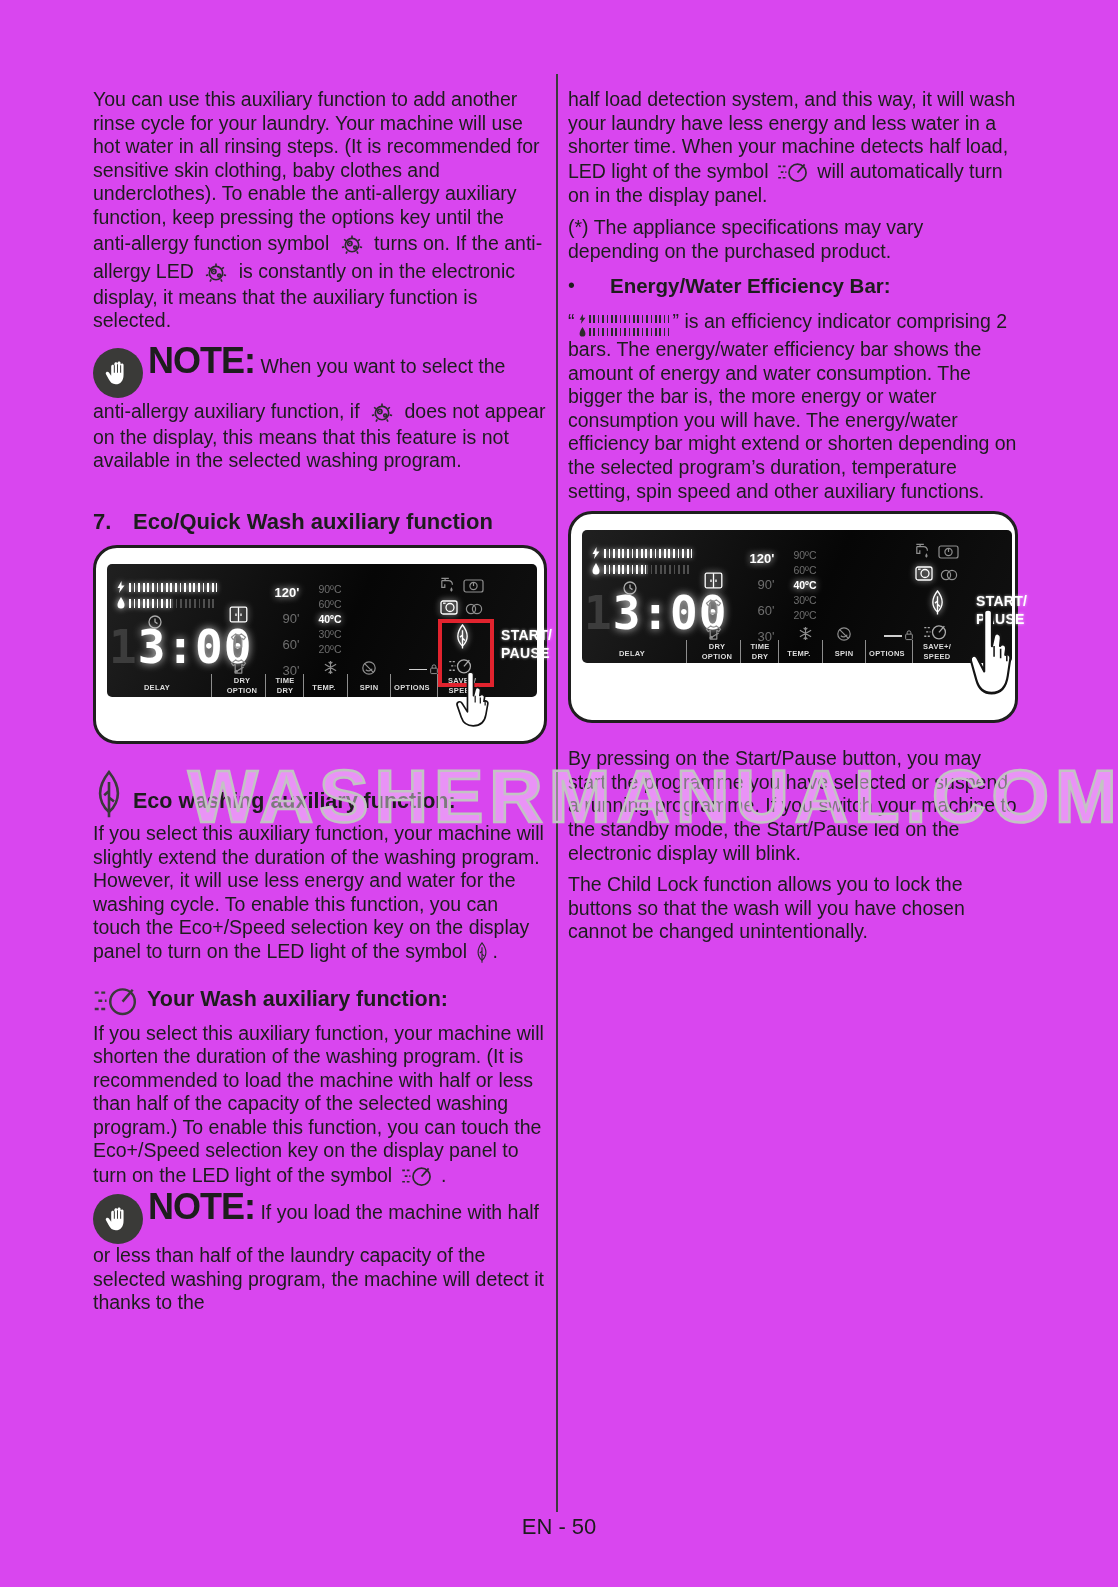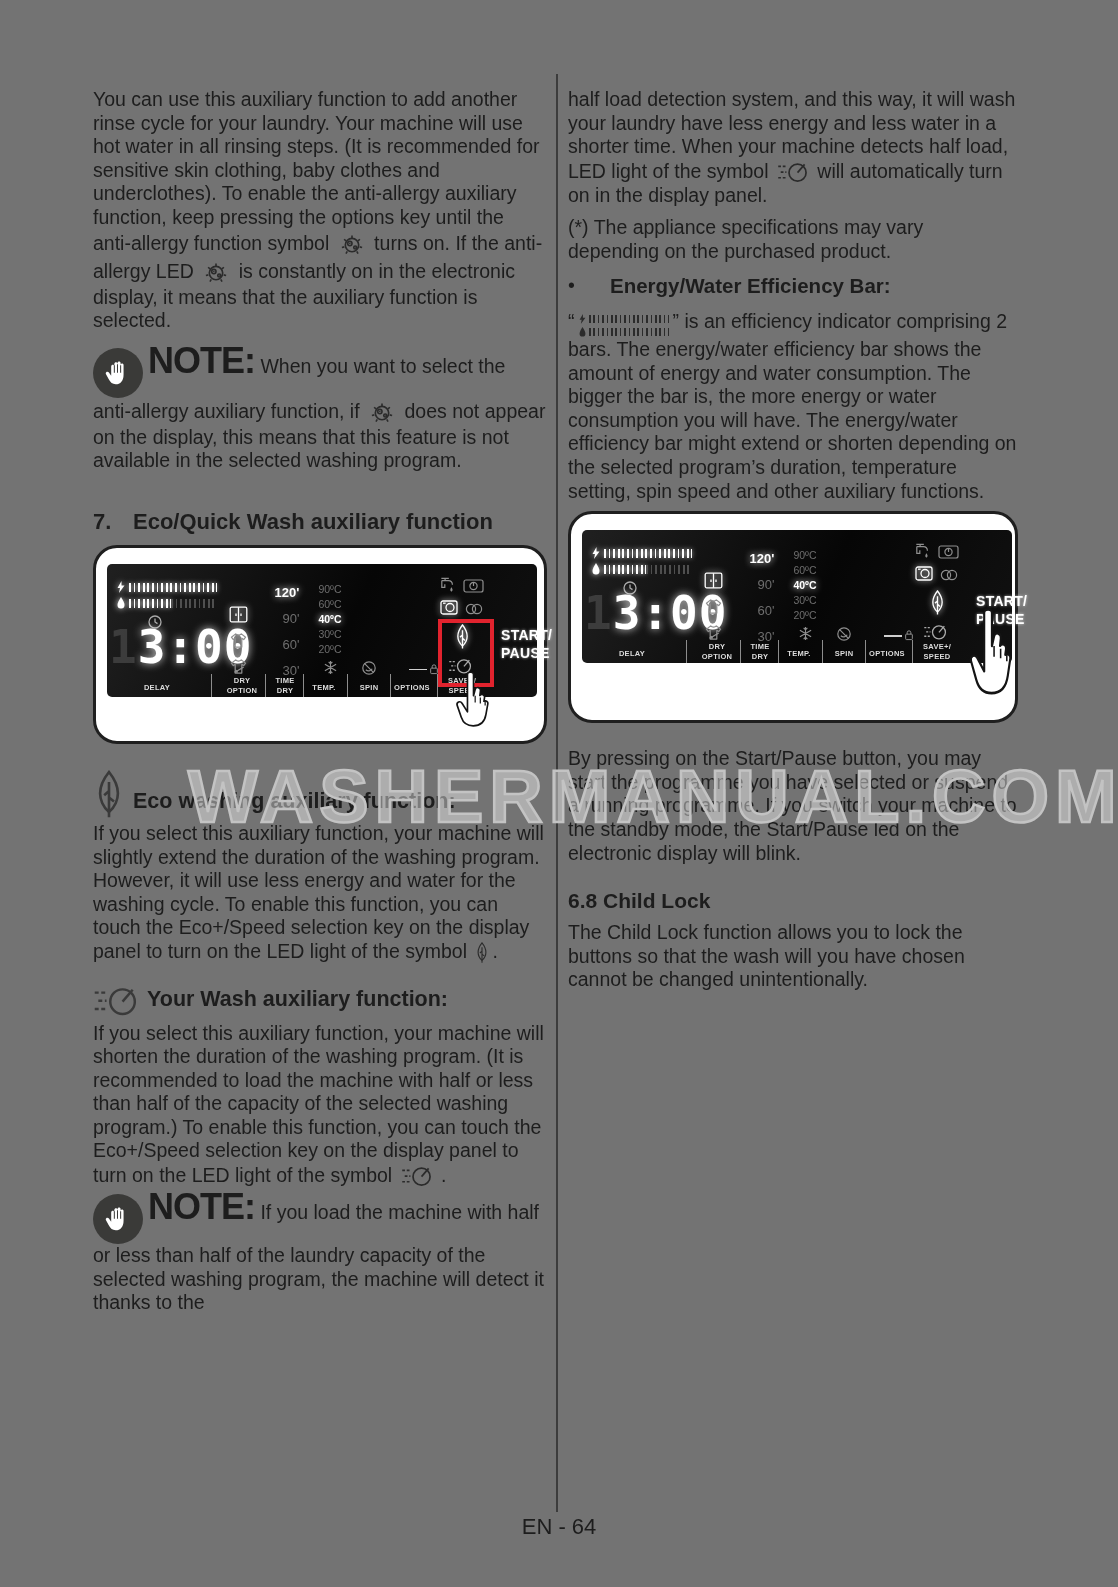--- a/index.html
+++ b/index.html
@@ -1,16 +1,16 @@
 <!DOCTYPE html>
 <html><head>
 <meta charset="utf-8">
 <style>
   html,body{margin:0;padding:0;background:#ffffff;}
-  .page{position:relative;width:1118px;height:1587px;background:#737373;overflow:hidden;
+  .page{position:relative;width:1118px;height:1587px;background:#d946ef;overflow:hidden;
         font-family:"Liberation Sans",sans-serif;color:#1d1d1d;}
   .col{position:absolute;top:88px;}
   .col-left{left:93px;width:454px;}
   .col-right{left:568px;width:450px;}
   .divider{position:absolute;left:556px;top:74px;width:1.5px;height:1438px;background:#3c3c3c;}
   .body{font-size:19.5px;line-height:23.6px;margin:0;}
   .iic{display:inline-block;vertical-align:-8px;margin:0 3px;color:#2b2b2b;}
   .note{margin-top:15px;font-size:19.5px;line-height:23.6px;}
   .note-badge{display:inline-block;width:50px;height:50px;border-radius:50%;background:#3a3a38;
               vertical-align:-15px;margin-right:5px;text-align:center;}
@@ -446,20 +446,19 @@
             <span>PAUSE</span>
           </div>
       </div>
       <svg class="hand" style="left:390px;top:92px" width="58" height="106" viewBox="0 0 60 90" preserveAspectRatio="none">
           <use href="#i-hand-point"></use>
         </svg>
     </div>
 
     <p class="body" style="margin-top:24px">By pressing on the Start/Pause button, you may start the programme you have selected or suspend a running programme. If you switch your machine to the standby mode, the Start/Pause led on the electronic display will blink.</p>
 
-    <h3 class="rh" style="margin-top:24px">6.8 Child Lock</h3>
     <p class="body" style="margin-top:8px">The Child Lock function allows you to lock the buttons so that the wash will you have chosen cannot be changed unintentionally.</p>
   </div>
 
   <div class="wm">WASHERMANUAL.COM</div>
 
-  <div class="footer">EN - 64</div>
+  <div class="footer">EN - 50</div>
 </div>
 
 </body></html>

